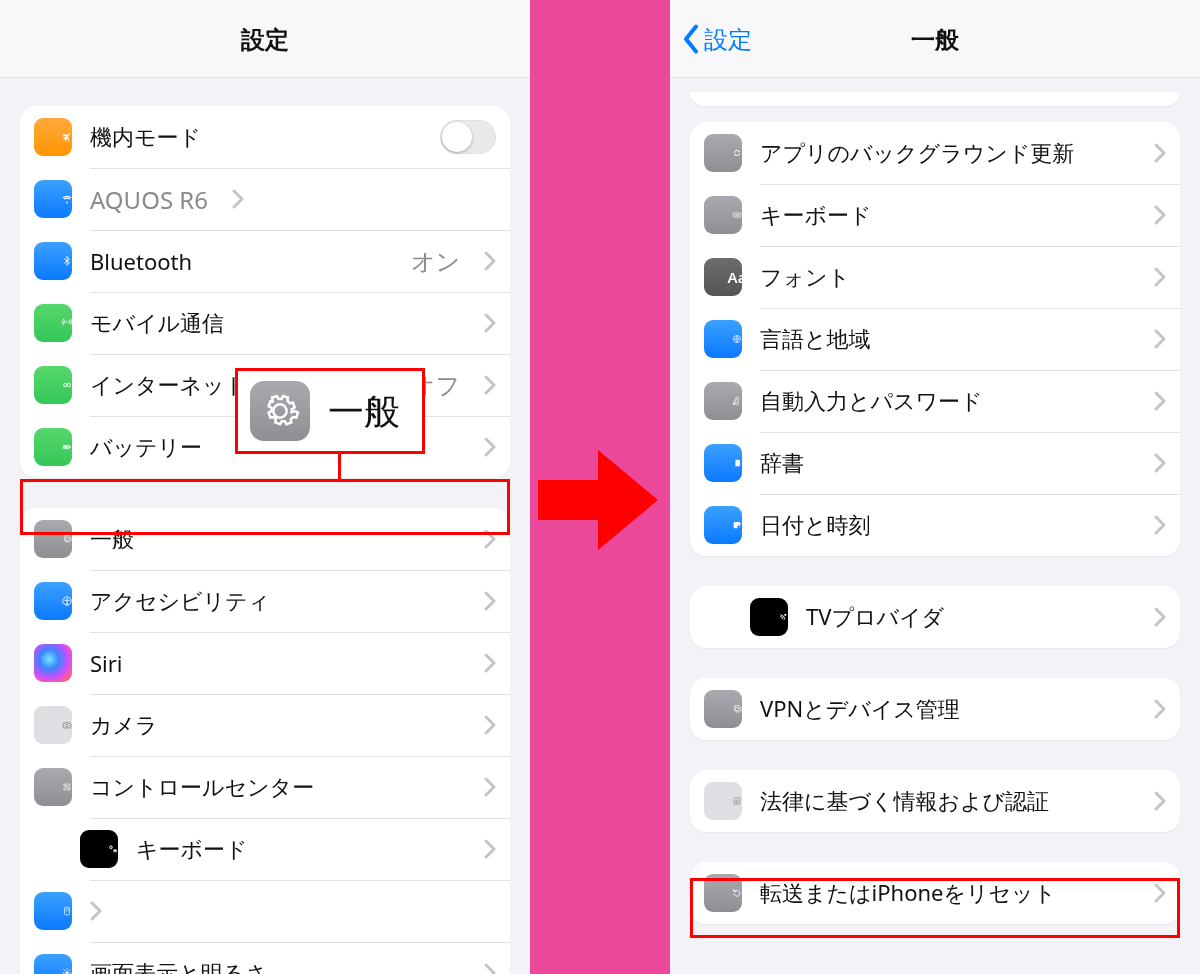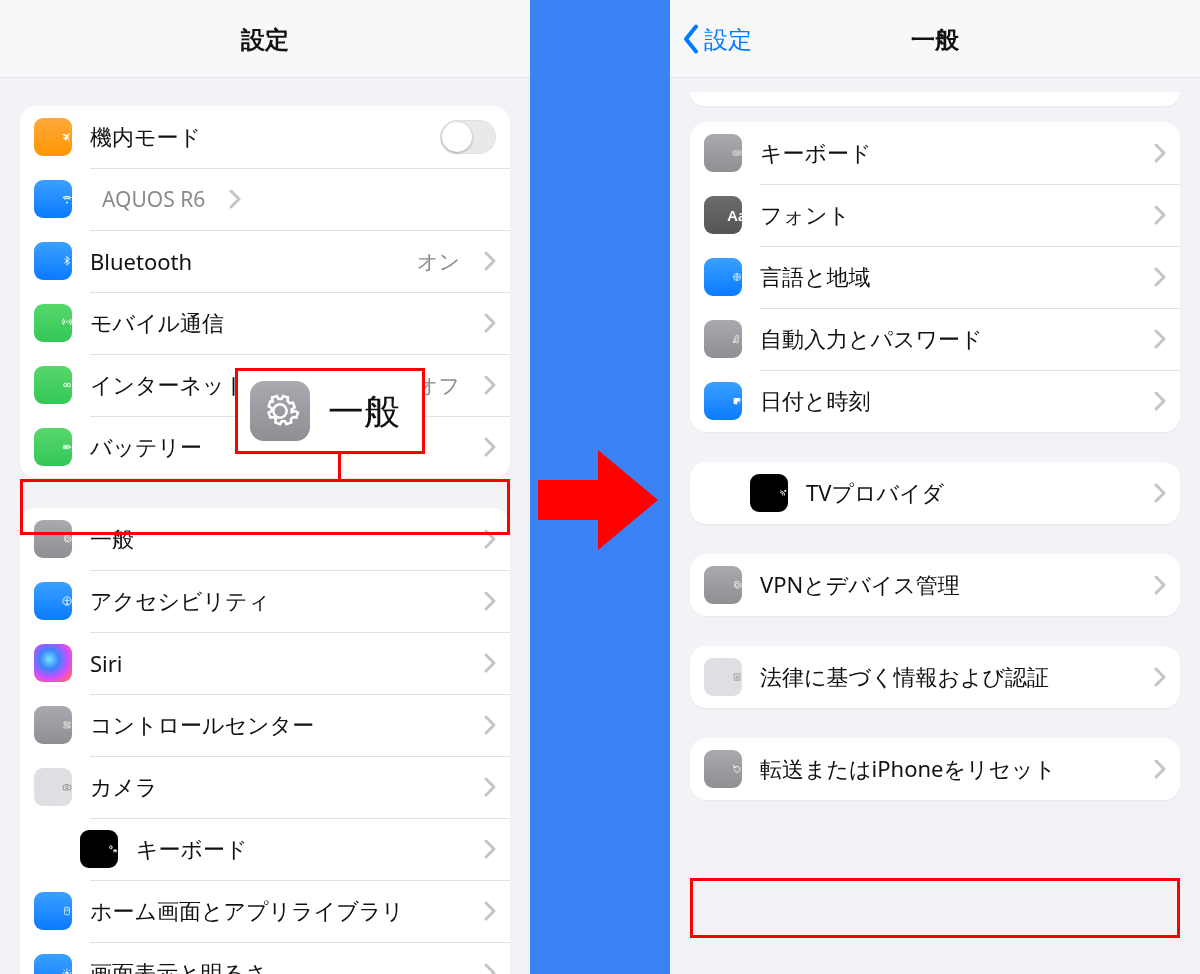--- a/index.html
+++ b/index.html
@@ -9,38 +9,38 @@
     --text:#111;
     --value:#8a8a8e;
     --chev:#c5c5c9;
     --blue:#007aff;
     --red:#ff0000;
     --shadow:0 1px 2px rgba(0,0,0,.05);
     --radius:16px;
   }
   *{box-sizing:border-box;}
   html,body{margin:0;padding:0;background:#fff;font-family:-apple-system,"Hiragino Sans","Hiragino Kaku Gothic ProN",system-ui,sans-serif;}
-  .stage{width:1196px;height:974px;position:relative;background:#3b82f6;}
+  .stage{width:1196px;height:974px;position:relative;background:#ec4899;}
   .phone{position:absolute;top:0;width:530px;height:974px;background:var(--bg);overflow:hidden;}
   .phone.left{left:0;}
   .phone.right{left:670px;}
 
   
   .hdr{height:78px;background:rgba(248,248,250,.9);border-bottom:1px solid var(--sep);display:flex;align-items:center;justify-content:center;position:relative;}
   .hdr .title{font-size:24px;font-weight:700;color:var(--text);}
   .hdr .back{position:absolute;left:10px;top:0;bottom:0;display:flex;align-items:center;gap:2px;color:var(--blue);font-size:24px;}
   .hdr .back svg{width:22px;height:30px;}
 
   
   .scroll{padding:28px 20px 0;}
   .group{background:var(--row-bg);border-radius:var(--radius);margin-bottom:30px;box-shadow:var(--shadow);}
   .row{display:flex;align-items:center;padding:12px 14px;gap:18px;min-height:54px;position:relative;}
   .row+.row::before{content:"";position:absolute;top:0;left:70px;right:0;height:1px;background:var(--sep);}
   .label{flex:1;font-size:22px;color:var(--text);}
-  .value{font-size:21px;color:var(--value);margin-right:6px;margin-left:12px;}
+  .value{font-size:24px;color:var(--value);margin-right:6px;}
   .chev{width:12px;height:20px;flex:0 0 12px;}
   .chev svg{width:100%;height:100%;display:block;}
   .chev path{stroke:var(--chev);stroke-width:3;fill:none;stroke-linecap:round;stroke-linejoin:round;}
 
   
   .toggle{width:56px;height:34px;border-radius:17px;background:#e9e9eb;position:relative;flex:0 0 56px;box-shadow:inset 0 0 0 1px rgba(0,0,0,.03);}
   .toggle .knob{position:absolute;top:2px;left:2px;width:30px;height:30px;border-radius:50%;background:#fff;box-shadow:0 1px 3px rgba(0,0,0,.3);}
 
   
   .ico{width:38px;height:38px;border-radius:9px;display:flex;align-items:center;justify-content:center;flex:0 0 38px;padding-left:28px;}
@@ -208,44 +208,44 @@
           <div class="ico i-siri"></div>
           <div class="label">Siri</div>
           <div class="chev">
               <svg viewBox="0 0 12 20">
                 <path d="M2 2l8 8-8 8"></path>
               </svg>
             </div>
         </div>
 
         <div class="row">
+          <div class="ico i-lgrey">
+            <svg viewBox="0 0 24 24">
+                <path d="M4 8h3l1.5-2h7L17 8h3a1 1 0 0 1 1 1v9a1 1 0 0 1-1 1H4a1 1 0 0 1-1-1V9a1 1 0 0 1 1-1z" fill="none" stroke="#777" stroke-width="1.7"></path>
+                <circle cx="12" cy="13" r="3.2" fill="none" stroke="#777" stroke-width="1.7"></circle>
+              </svg>
+          </div>
+          <div class="label">カメラ</div>
+          <div class="chev">
+              <svg viewBox="0 0 12 20">
+                <path d="M2 2l8 8-8 8"></path>
+              </svg>
+            </div>
+        </div>
+
+        <div class="row">
           <div class="ico i-grey">
             <svg viewBox="0 0 24 24">
                 <rect x="4" y="5" width="16" height="5" rx="2.5" fill="none" stroke="#fff" stroke-width="1.6"></rect>
                 <circle cx="8" cy="7.5" r="1.6"></circle>
                 <rect x="4" y="14" width="16" height="5" rx="2.5" fill="none" stroke="#fff" stroke-width="1.6"></rect>
                 <circle cx="16" cy="16.5" r="1.6"></circle>
               </svg>
           </div>
           <div class="label">コントロールセンター</div>
-          <div class="chev">
-              <svg viewBox="0 0 12 20">
-                <path d="M2 2l8 8-8 8"></path>
-              </svg>
-            </div>
-        </div>
-
-        <div class="row">
-          <div class="ico i-lgrey">
-            <svg viewBox="0 0 24 24">
-                <path d="M4 8h3l1.5-2h7L17 8h3a1 1 0 0 1 1 1v9a1 1 0 0 1-1 1H4a1 1 0 0 1-1-1V9a1 1 0 0 1 1-1z" fill="none" stroke="#777" stroke-width="1.7"></path>
-                <circle cx="12" cy="13" r="3.2" fill="none" stroke="#777" stroke-width="1.7"></circle>
-              </svg>
-          </div>
-          <div class="label">カメラ</div>
           <div class="chev">
               <svg viewBox="0 0 12 20">
                 <path d="M2 2l8 8-8 8"></path>
               </svg>
             </div>
         </div>
 
         <div class="row">
           <div class="ico i-black">
             <svg viewBox="0 0 24 24">
@@ -266,21 +266,20 @@
         <div class="row">
           <div class="ico i-blue">
             <svg viewBox="0 0 24 24">
                 <rect x="6" y="3" width="12" height="18" rx="2.5" fill="none" stroke="#fff" stroke-width="1.7"></rect>
                 <rect x="8.5" y="6" width="2.5" height="2.5" rx=".5"></rect>
                 <rect x="13" y="6" width="2.5" height="2.5" rx=".5"></rect>
                 <rect x="8.5" y="10" width="2.5" height="2.5" rx=".5"></rect>
                 <rect x="13" y="10" width="2.5" height="2.5" rx=".5"></rect>
               </svg>
           </div>
-          <div class="label">ホーム画面とアプリライブラリ</div>
           <div class="chev">
               <svg viewBox="0 0 12 20">
                 <path d="M2 2l8 8-8 8"></path>
               </svg>
             </div>
         </div>
 
         <div class="row">
           <div class="ico i-blue">
             <svg viewBox="0 0 24 24">
@@ -329,20 +328,33 @@
         <span>設定</span>
       </div>
       <div class="title">一般</div>
     </div>
 
     <div class="scroll" style="padding-top:14px;">
 
       <div style="height:14px;margin:0 0 16px;background:var(--row-bg);border-radius:0 0 var(--radius) var(--radius);box-shadow:var(--shadow);"></div>
 
       <div class="group">
+        <div class="row">
+          <div class="ico i-grey">
+              <svg viewBox="0 0 24 24">
+                <path d="M5 12a7 7 0 0 1 12-5l2-1-1 4-4-1 1.5-.8A5 5 0 0 0 7 12zM19 12a7 7 0 0 1-12 5l-2 1 1-4 4 1-1.5.8A5 5 0 0 0 17 12z"></path>
+              </svg>
+            </div>
+          <div class="label">アプリのバックグラウンド更新</div>
+          <div class="chev">
+              <svg viewBox="0 0 12 20">
+                <path d="M2 2l8 8-8 8"></path>
+              </svg>
+            </div>
+        </div>
         <div class="row">
           <div class="ico i-grey">
               <svg viewBox="0 0 24 24">
                 <rect x="3" y="7" width="18" height="10" rx="2" fill="none" stroke="#fff" stroke-width="1.6"></rect>
                 <g fill="#fff">
                   <rect x="5.5" y="9.5" width="1.7" height="1.7"></rect>
                   <rect x="8.5" y="9.5" width="1.7" height="1.7"></rect>
                   <rect x="11.5" y="9.5" width="1.7" height="1.7"></rect>
                   <rect x="14.5" y="9.5" width="1.7" height="1.7"></rect>
                   <rect x="17" y="9.5" width="1.7" height="1.7"></rect>
@@ -392,20 +404,34 @@
           <div class="label">自動入力とパスワード</div>
           <div class="chev">
               <svg viewBox="0 0 12 20">
                 <path d="M2 2l8 8-8 8"></path>
               </svg>
             </div>
         </div>
         <div class="row">
           <div class="ico i-blue">
               <svg viewBox="0 0 24 24">
+                <rect x="5" y="4" width="14" height="16" rx="2" fill="#fff"></rect>
+                <rect x="5" y="4" width="3" height="16" fill="#0a7aff"></rect>
+              </svg>
+            </div>
+          <div class="label">辞書</div>
+          <div class="chev">
+              <svg viewBox="0 0 12 20">
+                <path d="M2 2l8 8-8 8"></path>
+              </svg>
+            </div>
+        </div>
+        <div class="row">
+          <div class="ico i-blue">
+              <svg viewBox="0 0 24 24">
                 <rect x="4" y="5" width="16" height="15" rx="3" fill="#fff"></rect>
                 <rect x="4" y="5" width="16" height="4" rx="3" fill="#0a7aff" opacity="0"></rect>
                 <circle cx="17" cy="17" r="4.5" fill="#0a7aff"></circle>
                 <path d="M17 14.5v2.5l1.5 1" stroke="#fff" stroke-width="1.3" fill="none" stroke-linecap="round"></path>
               </svg>
             </div>
           <div class="label">日付と時刻</div>
           <div class="chev">
               <svg viewBox="0 0 12 20">
                 <path d="M2 2l8 8-8 8"></path>

